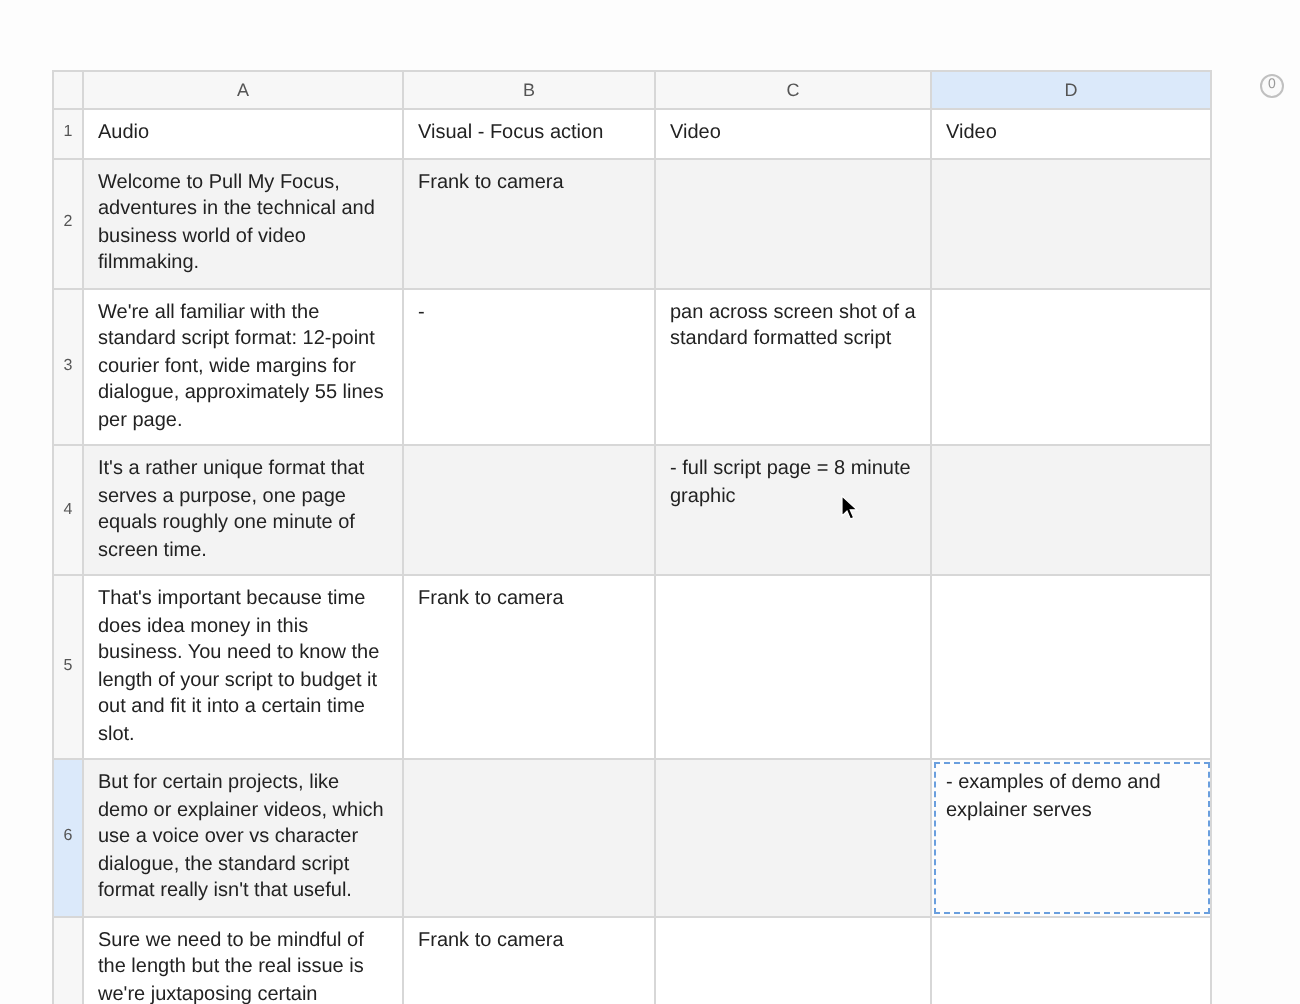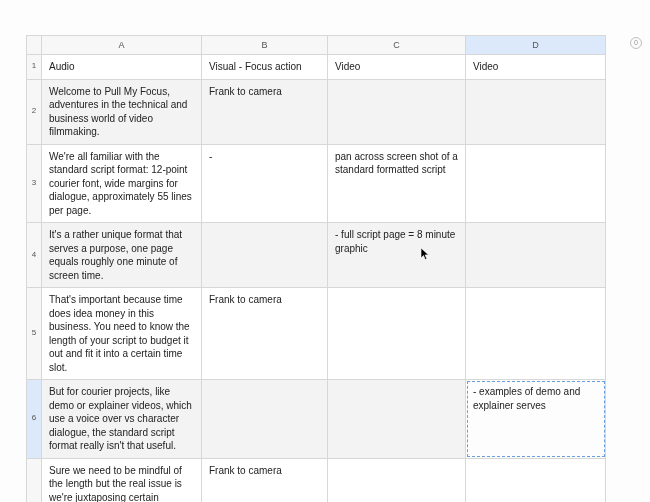--- a/index.html
+++ b/index.html
@@ -153,21 +153,21 @@
     <tr class="row-norm">
       <th class="row-head">5</th>
       <td class="data col-a">That's important because time does idea money in this business. You need to know the length of your script to budget it out and fit it into a certain time slot.</td>
       <td class="data col-b">Frank to camera</td>
       <td class="data col-c"></td>
       <td class="data col-d"></td>
     </tr>
 
     <tr class="row-alt">
       <th class="row-head active">6</th>
-      <td class="data col-a">But for courier projects, like demo or explainer videos, which use a voice over vs character dialogue, the standard script format really isn't that useful.</td>
+      <td class="data col-a">But for certain projects, like demo or explainer videos, which use a voice over vs character dialogue, the standard script format really isn't that useful.</td>
       <td class="data col-b"></td>
       <td class="data col-c"></td>
       <td class="data col-d selected-cell">- examples of demo and explainer serves</td>
     </tr>
 
     <tr class="row-norm">
       <th class="row-head">7</th>
       <td class="data col-a">Sure we need to be mindful of the length but the real issue is we're juxtaposing certain narration with specific visuals in order to convey an idea and concept at that moment in the video.</td>
       <td class="data col-b">Frank to camera</td>
       <td class="data col-c"></td>

